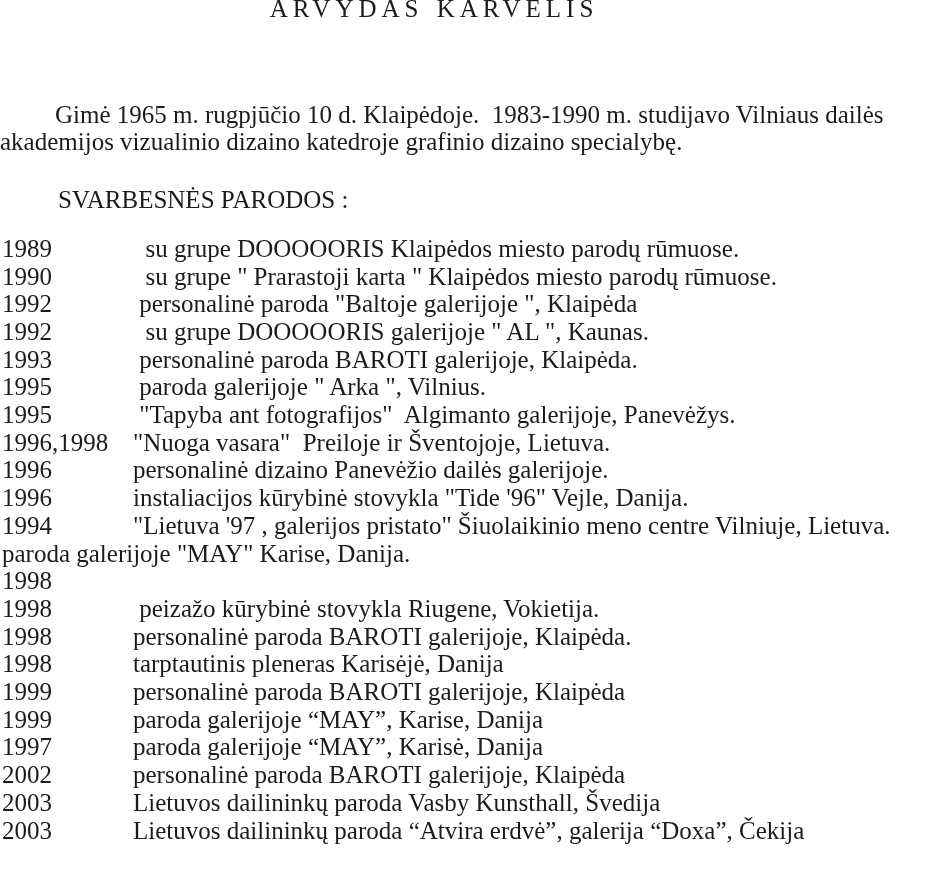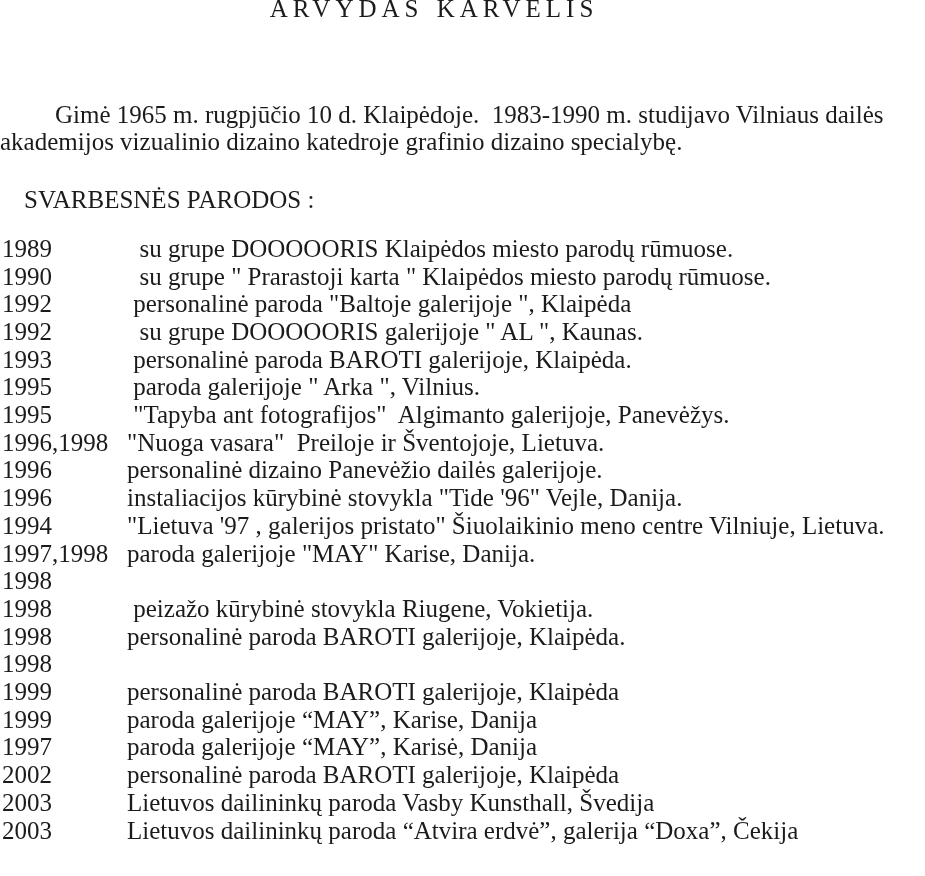--- a/index.html
+++ b/index.html
@@ -31,30 +31,31 @@
     white-space: pre;
   }
   .intro {
     margin: 78px 0 0 0;
     width: 906px;
     text-indent: 55px;
     white-space: pre-wrap;
   }
   .section-heading {
     margin-top: 30px;
-    padding-left: 24px;
+    padding-left: 58px;
     white-space: pre;
   }
   .exhibition-list {
     margin-top: 21px;
     padding-left: 2px;
   }
   .row {
     display: flex;
     align-items: flex-end;
+    gap: 6px;
   }
   .year {
     flex: 0 0 125px;
     white-space: pre;
   }
   .desc {
     flex: 1 1 auto;
     min-width: 0;
     white-space: pre-wrap;
   }
@@ -108,36 +109,36 @@
       </div>
       <div class="row">
         <span class="year">1996</span>
         <span class="desc">instaliacijos kūrybinė stovykla "Tide '96" Vejle, Danija.</span>
       </div>
       <div class="row">
         <span class="year">1994</span>
         <span class="desc">"Lietuva '97 , galerijos pristato" Šiuolaikinio meno centre Vilniuje, Lietuva.</span>
       </div>
       <div class="row">
-        <span class="year">1997,1998</span>
         <span class="desc">paroda galerijoje "MAY" Karise, Danija.</span>
       </div>
       <div class="row">
         <span class="year">1998</span>
       </div>
       <div class="row">
         <span class="year">1998</span>
         <span class="desc"> peizažo kūrybinė stovykla Riugene, Vokietija.</span>
       </div>
       <div class="row">
         <span class="year">1998</span>
         <span class="desc">personalinė paroda BAROTI galerijoje, Klaipėda.</span>
       </div>
       <div class="row">
         <span class="year">1998</span>
+        <span class="desc">tarptautinis pleneras Karisėjė, Danija</span>
       </div>
       <div class="row">
         <span class="year">1999</span>
         <span class="desc">personalinė paroda BAROTI galerijoje, Klaipėda</span>
       </div>
       <div class="row">
         <span class="year">1999</span>
         <span class="desc">paroda galerijoje “MAY”, Karise, Danija</span>
       </div>
       <div class="row">

